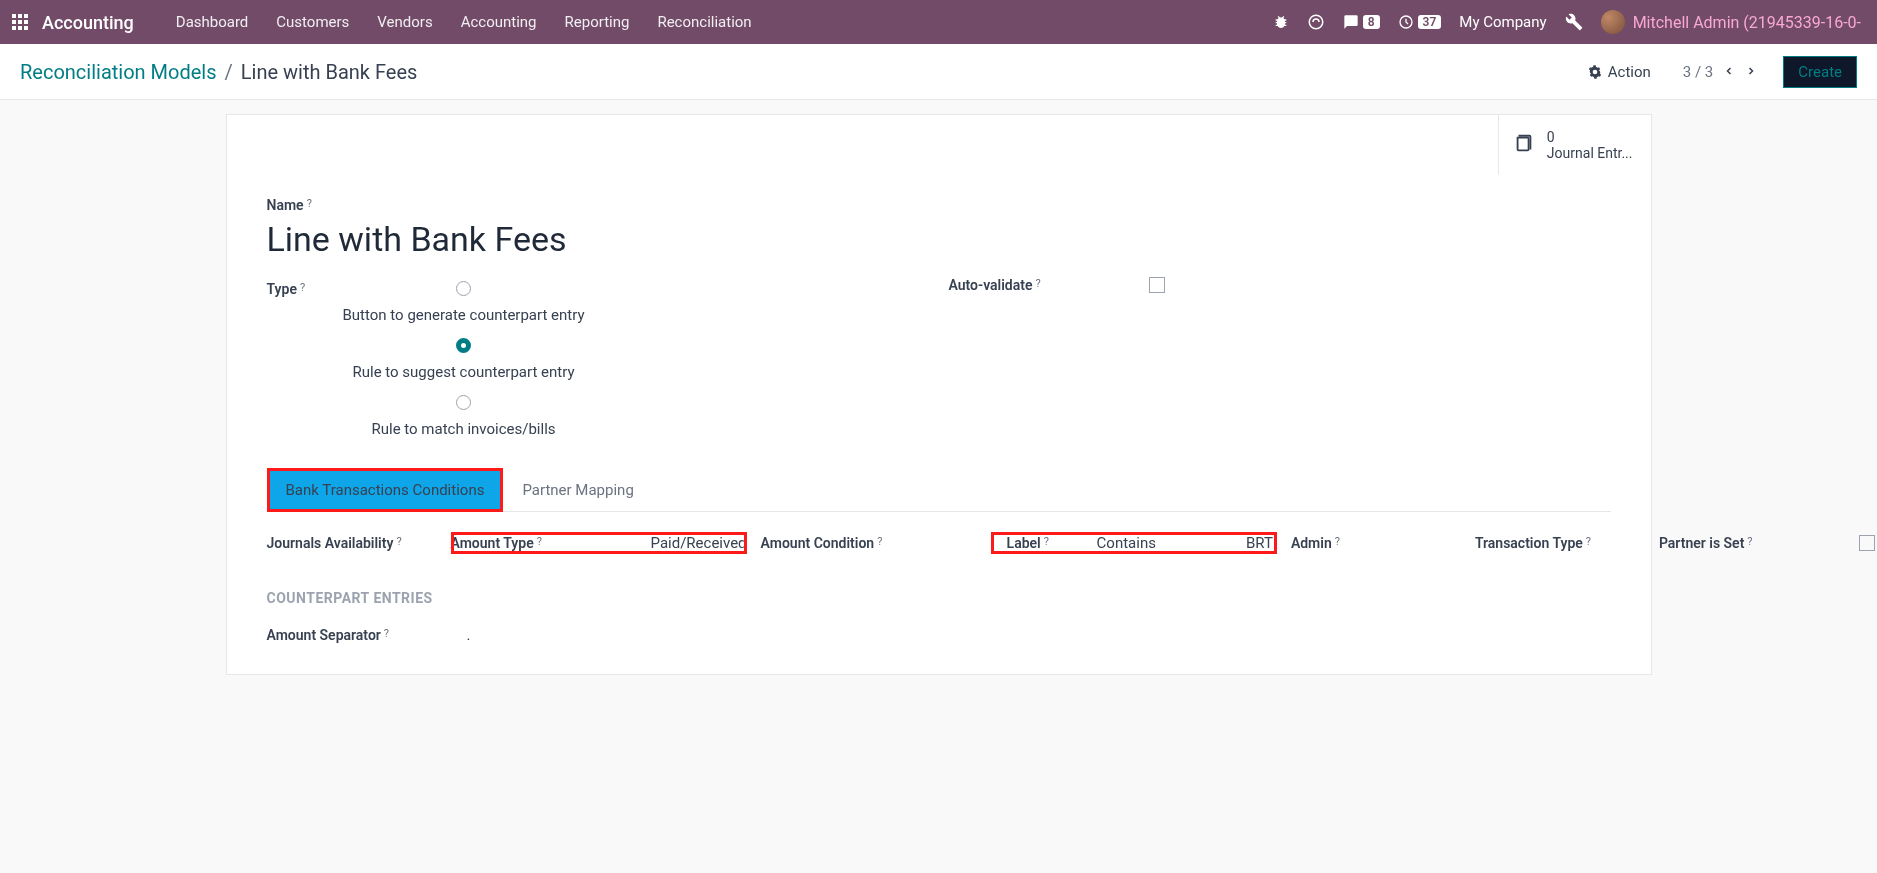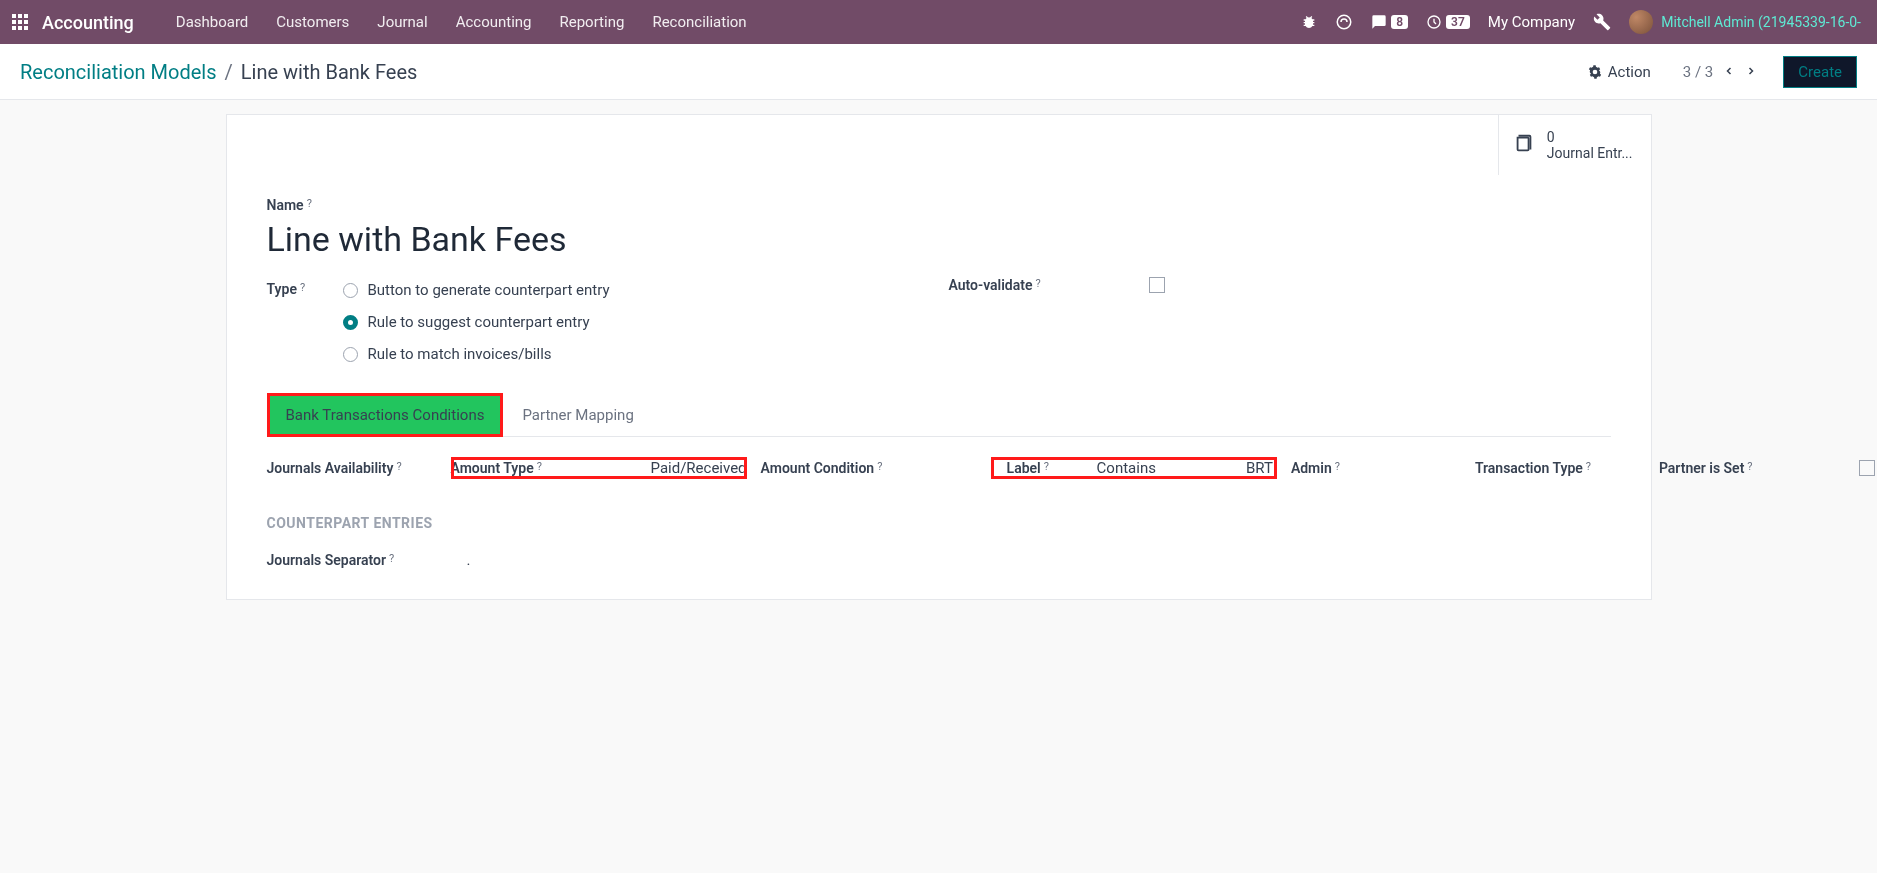--- a/index.html
+++ b/index.html
@@ -45,21 +45,21 @@
   .nav-icon { display:flex; align-items:center; gap:4px; color:#fff; cursor:pointer; font-size:13px;}
   .badge {
     background:#fff; color:#714b67;
     border-radius:3px; padding:0 5px; font-size:12px; font-weight:600;
   }
   .avatar {
     width:24px; height:24px; border-radius:50%;
     background: radial-gradient(circle at 30% 30%, #c08866, #7a503a);
     display:inline-block;
   }
-  .user-label { display:flex; align-items:center; gap:8px; font-size:14px; color:#5eead4; cursor:pointer; white-space: nowrap;}
+  .user-label { display:flex; align-items:center; gap:8px; font-size:16px; color:#f9a8d4; cursor:pointer; white-space: nowrap;}
 
   
   .pageheader {
     background:#fff;
     border-bottom:1px solid #e5e7eb;
     height:56px;
     display:flex;
     align-items:center;
     padding:0 20px;
     gap:8px;
@@ -120,21 +120,21 @@
     color:#1f2937;
     margin-top: 6px;
   }
 
   .two-col { display:flex; gap:20px; margin-top:12px;}
   .col { flex:1; }
 
   
   .radio-group { margin-top:4px; display:flex; gap:20px; align-items:flex-start;}
   .radio-items { display:flex; flex-direction:column; gap:14px; }
-  .radio-item { display:flex; align-items:center; gap:10px; cursor:pointer;}
+  .radio-item { display:flex; align-items:center; gap:10px; cursor:pointer;flex-direction:column;}
   .radio-circle {
     width:15px; height:15px; border:1px solid #9ca3af; border-radius:50%;
     display:flex; align-items:center; justify-content:center;
   }
   .radio-circle.checked { border:5px solid #017e84; width:15px; height:15px; }
   .radio-label { font-size:15px; color:#374151; }
 
   .check-box {
     width:16px; height:16px; border:1px solid #9ca3af;
   }
@@ -147,21 +147,21 @@
     color:#6b7280;
     cursor:pointer;
     border:1px solid transparent;
     border-bottom:none;
   }
   .tab.active {
     color:#374151;
     border:1px solid #e5e7eb;
     border-bottom:1px solid #fff;
     margin-bottom:-1px;
-    background:#22c55e;
+    background:#0ea5e9;
   }
 
   
   .cond-grid {
     display:flex;
     gap:60px;
     margin-top:20px;
   }
   .cond-col { flex:1; display:flex; flex-direction:row; gap:14px;}
   .cond-row { display:flex; align-items:center; gap:30px; }
@@ -193,21 +193,21 @@
         <rect x="12" y="6" width="4" height="4"></rect>
         <rect x="0" y="12" width="4" height="4"></rect>
         <rect x="6" y="12" width="4" height="4"></rect>
         <rect x="12" y="12" width="4" height="4"></rect>
       </svg>
   </div>
   <div class="brand">Accounting</div>
   <div class="nav-links">
     <div class="nav-link">Dashboard</div>
     <div class="nav-link">Customers</div>
-    <div class="nav-link">Journal</div>
+    <div class="nav-link">Vendors</div>
     <div class="nav-link">Accounting</div>
     <div class="nav-link">Reporting</div>
     <div class="nav-link">Reconciliation</div>
   </div>
   <div class="nav-spacer"></div>
   <div class="nav-right">
     <div class="nav-icon">
       <svg width="16" height="16" viewBox="0 0 24 24" fill="#fff">
           <path d="M20 8h-2.81a6 6 0 0 0-1.82-1.96l1.63-1.63-1.41-1.41-2.17 2.17A6 6 0 0 0 12 5a6 6 0 0 0-1.42.17L8.41 3 7 4.41 8.62 6.04A6 6 0 0 0 6.81 8H4v2h2.09A6 6 0 0 0 6 11v1H4v2h2v1a6 6 0 0 0 .09 1H4v2h2.81A6 6 0 0 0 12 21a6 6 0 0 0 5.19-3H20v-2h-2.09a6 6 0 0 0 .09-1v-1h2v-2h-2v-1a6 6 0 0 0-.09-1H20V8z"></path>
         </svg>
@@ -389,21 +389,21 @@
                 <sup>?</sup>
               </span>
             <span class="check-box"></span>
           </div>
         </div>
       </div>
 
       <div class="section-header">COUNTERPART ENTRIES</div>
       <div class="cond-row" style="margin-top:20px;">
         <span class="lbl">
-            <span>Journals Separator</span>
+            <span>Amount Separator</span>
             <sup>?</sup>
           </span>
         <span class="cond-val">.</span>
       </div>
 
     </div>
   </div>
 </div>
 
 </body></html>

